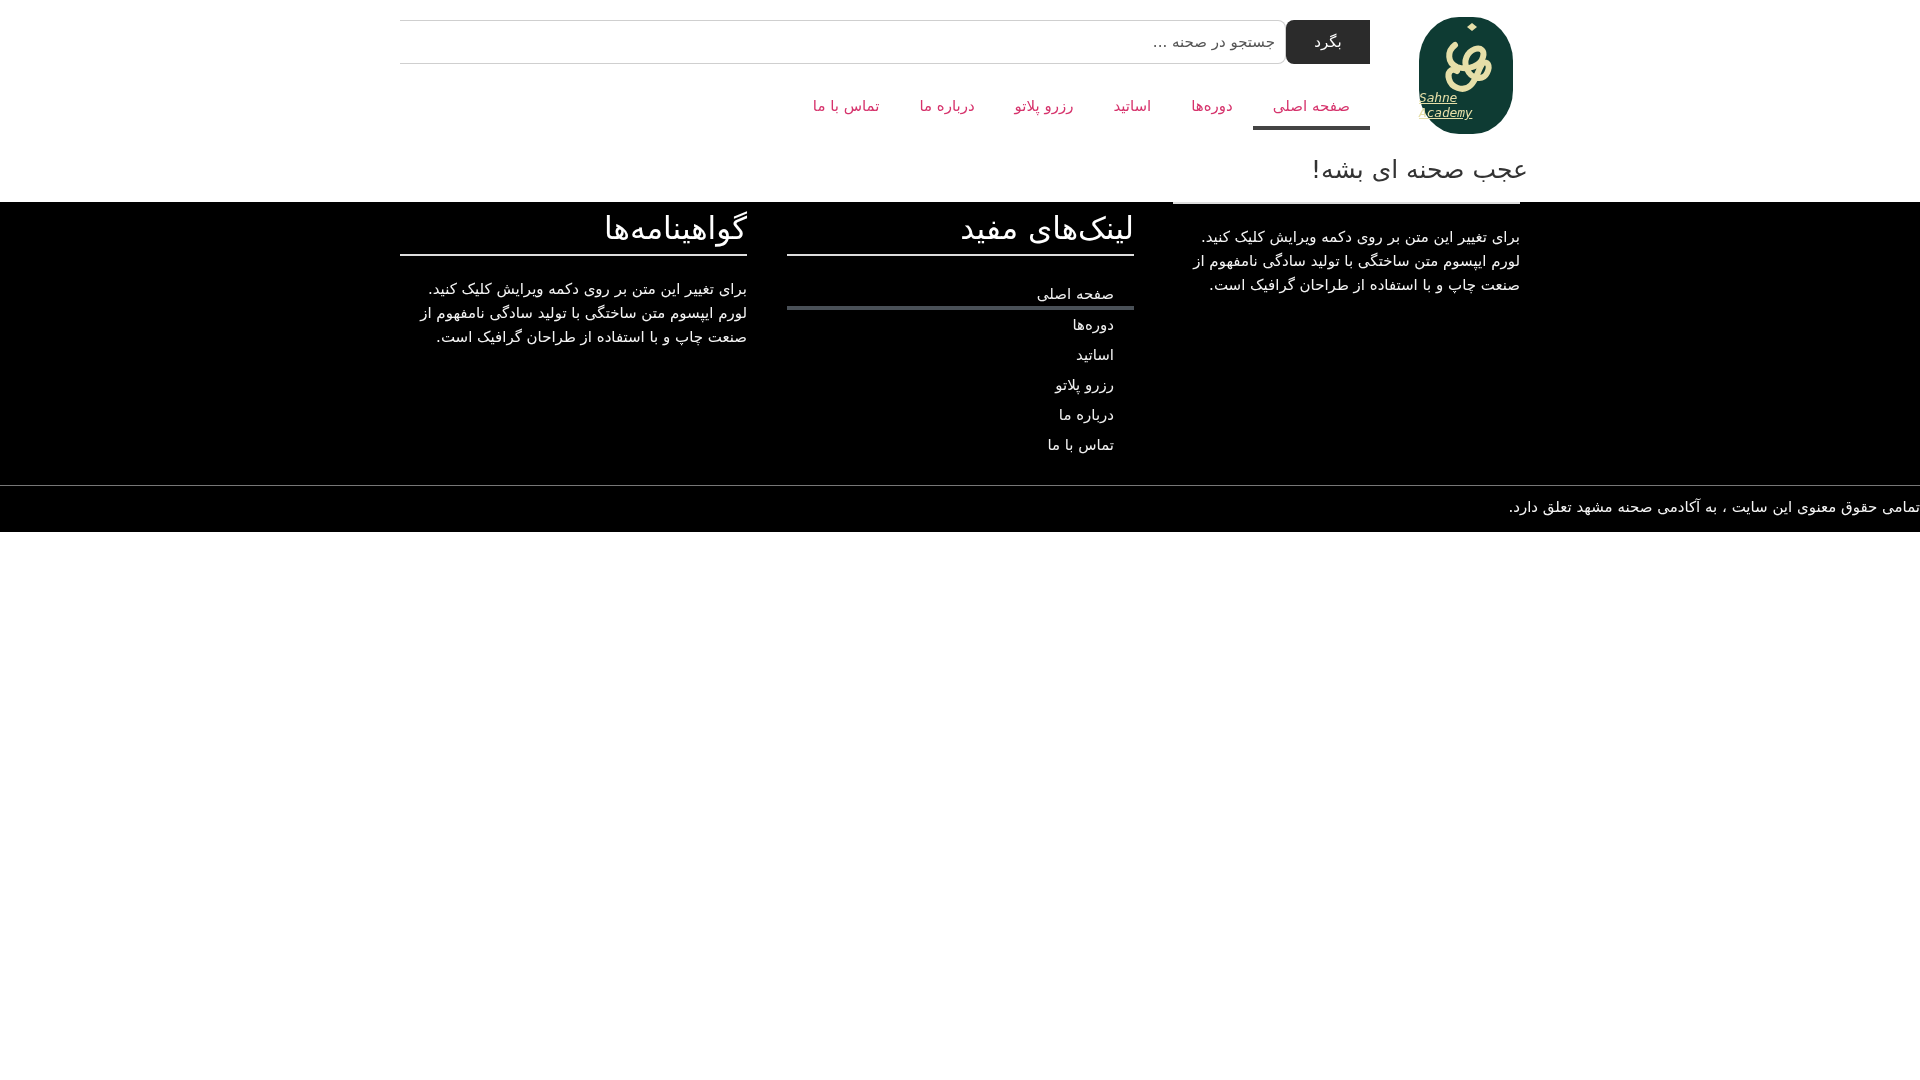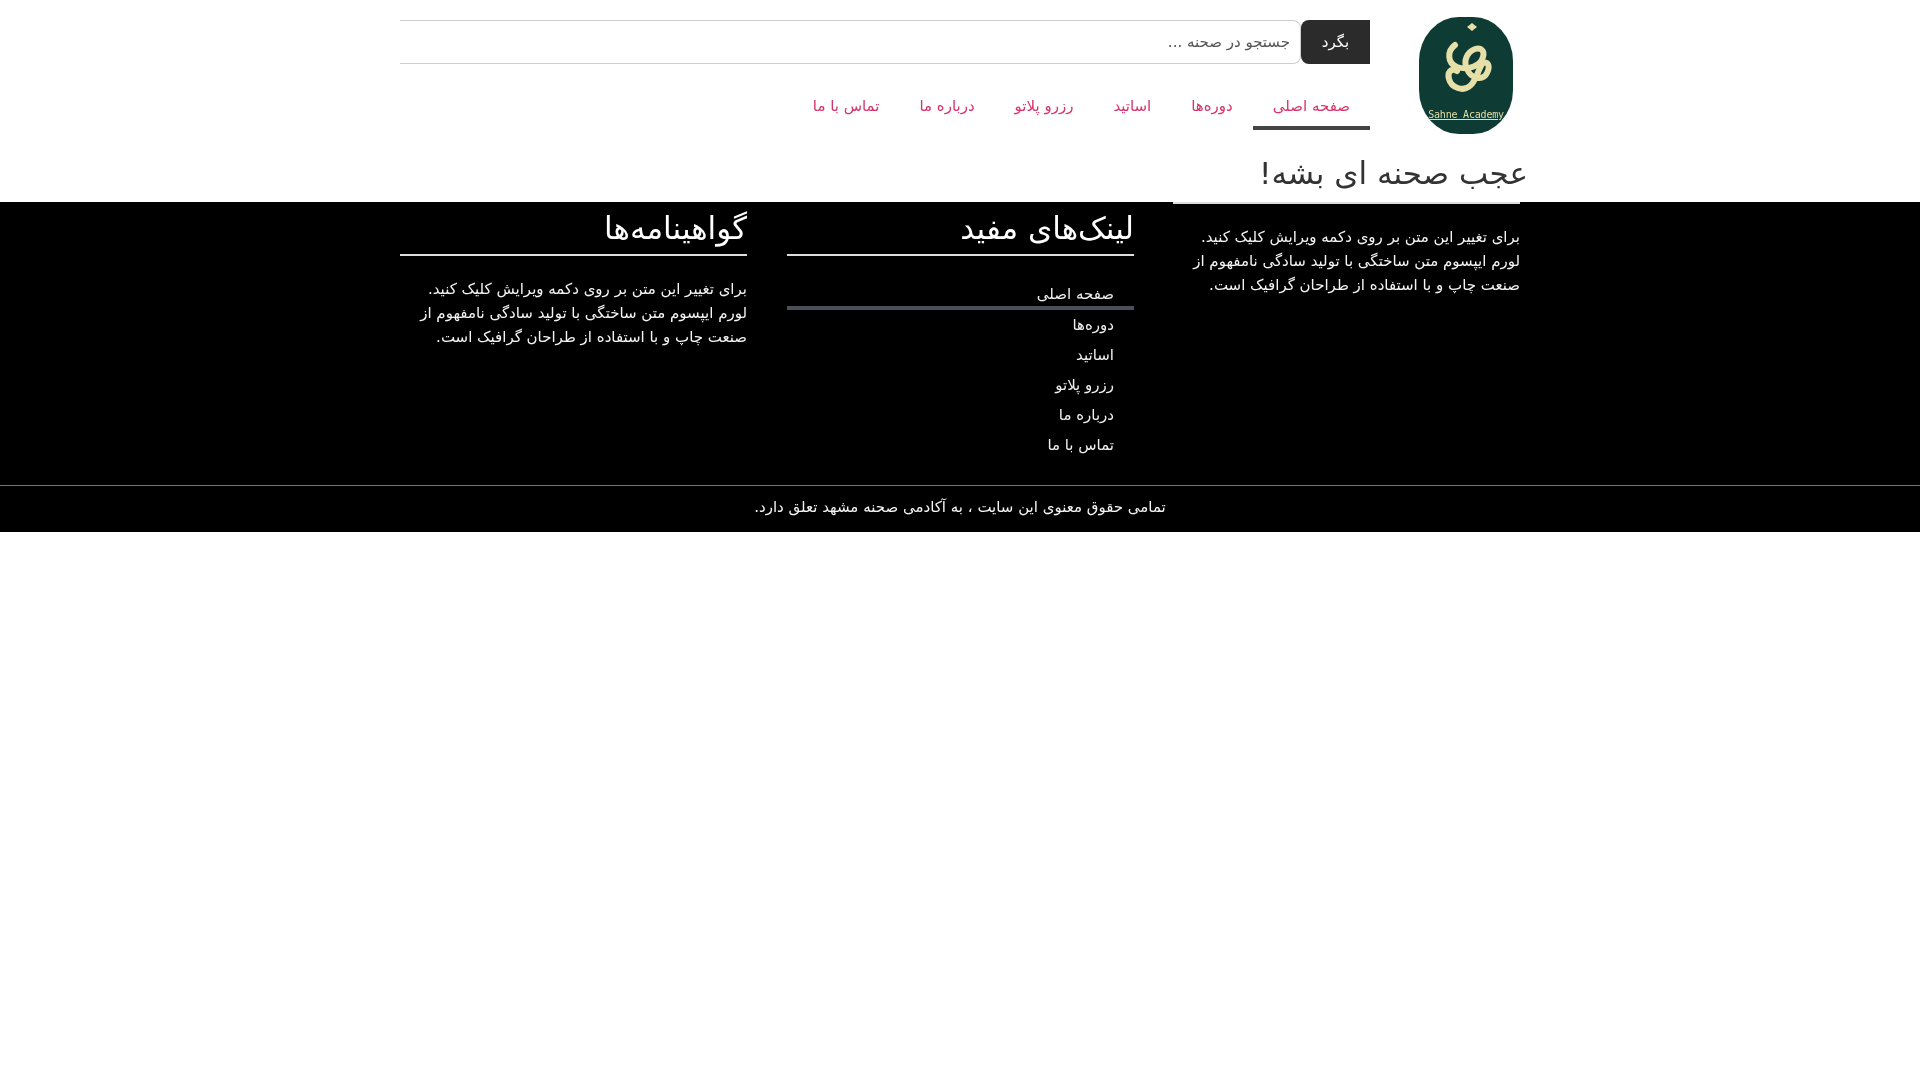--- a/index.html
+++ b/index.html
@@ -7,53 +7,53 @@
   body { font-family: "DejaVu Sans", sans-serif; color: #333; position: relative; }
 
   .logo {
     position: absolute; left: 1419px; top: 17px; width: 94px; height: 117px;
     background: #0e3b33; border-radius: 40px / 44px;
     display: flex; flex-direction: column; align-items: center; justify-content: flex-end;
     padding-bottom: 14px;
   }
   .logo svg { position: absolute; left: 18px; top: 4px; }
   .logo-text {
-    font-family: "DejaVu Sans Mono", monospace; font-size: 10px; color: #e6dfa8;
-    text-decoration: underline; direction: ltr; letter-spacing: -0.2px; position: relative;
+    font-family: "DejaVu Sans Mono", monospace; font-size: 13px; color: #e6dfa8;
+    text-decoration: underline; direction: ltr; letter-spacing: -0.2px; position: relative; font-style: italic;
   }
 
   .search-form {
     position: absolute; left: 400px; top: 20px; width: 970px; height: 44px;
     display: flex; flex-direction: row-reverse;
   }
   .search-input {
     flex: 1; height: 44px; border: 1px solid #cfcfcf; border-radius: 0 8px 8px 0;
     border-left: none;
     font-family: "DejaVu Sans", sans-serif; font-size: 15px; color: #333;
     padding: 0 10px; direction: rtl; text-align: right; outline: none; background: #fff;
   }
   .search-input::placeholder { color: #555; }
   .back-button {
-    width: 69px; height: 44px; background: #2b2b2b; color: #fff; border: none;
+    width: 84px; height: 44px; background: #2b2b2b; color: #fff; border: none;
     border-radius: 8px 0 0 8px; font-family: "DejaVu Sans", sans-serif; font-size: 15px;
     cursor: pointer;
   }
 
   .nav {
     position: absolute; right: 550px; top: 88px; height: 42px;
     display: flex; flex-direction: row; direction: rtl;
   }
   .nav-item {
     display: block; padding: 9px 20px 0; height: 42px; color: #d6336c;
     font-size: 15px; text-decoration: none; white-space: nowrap;
   }
   .nav-item.active { border-bottom: 4px solid #444; height: 42px; }
 
   .page-title {
-    position: absolute; right: 392px; top: 155px; font-size: 31px; font-weight: normal;
+    position: absolute; right: 392px; top: 155px; font-size: 25px; font-weight: normal;
     color: #333; white-space: nowrap;
   }
 
   .footer {
     position: absolute; left: 0; top: 202px; width: 1920px; height: 330px; background: #000;
     color: #fff;
   }
   .footer-col { position: absolute; top: 0; width: 347px; }
   .footer-col h3 {
     font-weight: normal; font-size: 31px; text-align: right; margin-top: 8px; height: 44px;
@@ -70,21 +70,21 @@
   .links-list { list-style: none; margin-top: 24px; }
   .links-list li { text-align: right; padding-right: 20px; font-size: 15px; height: 30px; line-height: 30px; }
   .links-list li a { color: #f0f0f0; text-decoration: none; }
   .links-list li.active { border-bottom: 4px solid #495057; height: 30px; line-height: 28px; margin-bottom: 0; }
   .links-list li.active + li { margin-top: 0; }
 
   .footer-divider {
     position: absolute; left: 0; top: 283px; width: 1920px; border-top: 1px solid #777;
   }
   .copyright {
-    position: absolute; left: 0; top: 296px; width: 1920px; text-align: center;
+    position: absolute; left: 0; top: 296px; width: 1920px; 
     font-size: 15px; color: #f4f4f4;
   }
 </style>
 </head>
 <body>
 
 <a class="logo">
   <svg width="58" height="80" viewBox="0 0 58 80">
     <path d="M30 6 l5 -4 l5 4 l-5 4 z" fill="#e6dfa8"></path>
     <path d="M18 24 C10 30 10 42 20 46 C32 50 44 44 46 36 C48 30 44 26 38 28 C30 31 26 40 30 48 C34 58 46 60 50 52 C54 44 50 40 46 42 C42 46 40 58 34 64 C26 72 14 66 12 58 C10 52 14 46 20 50" fill="none" stroke="#e6dfa8" stroke-width="6" stroke-linecap="round"></path>

